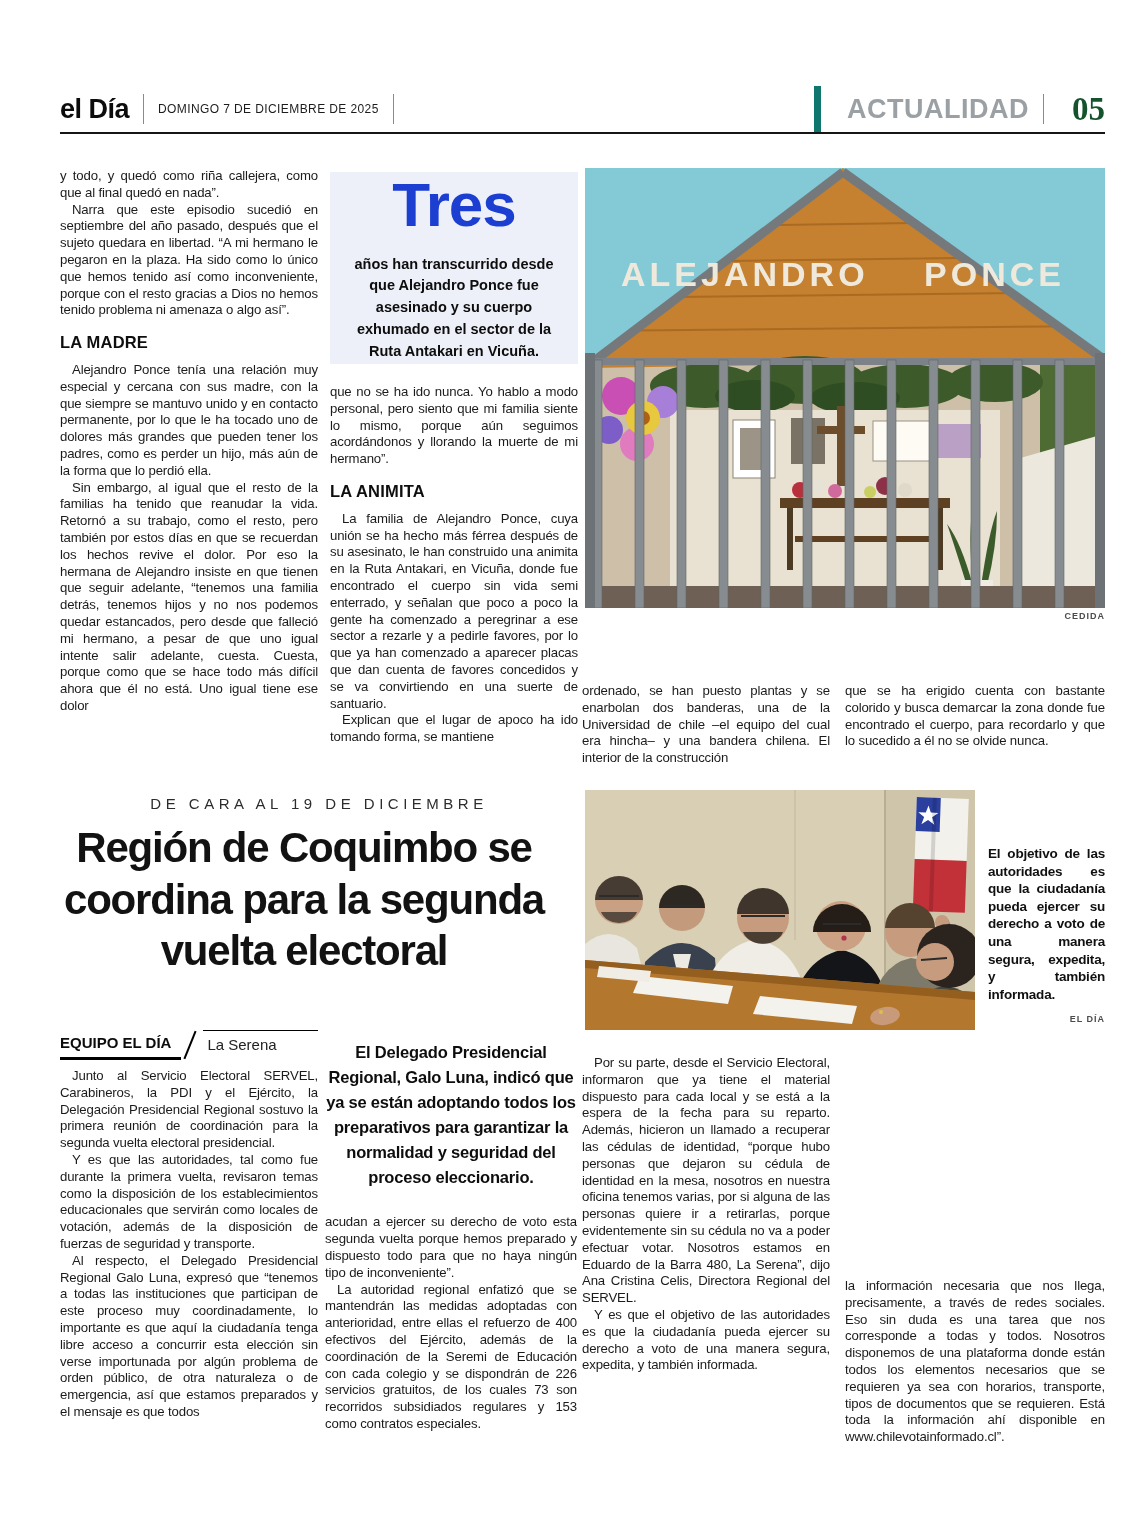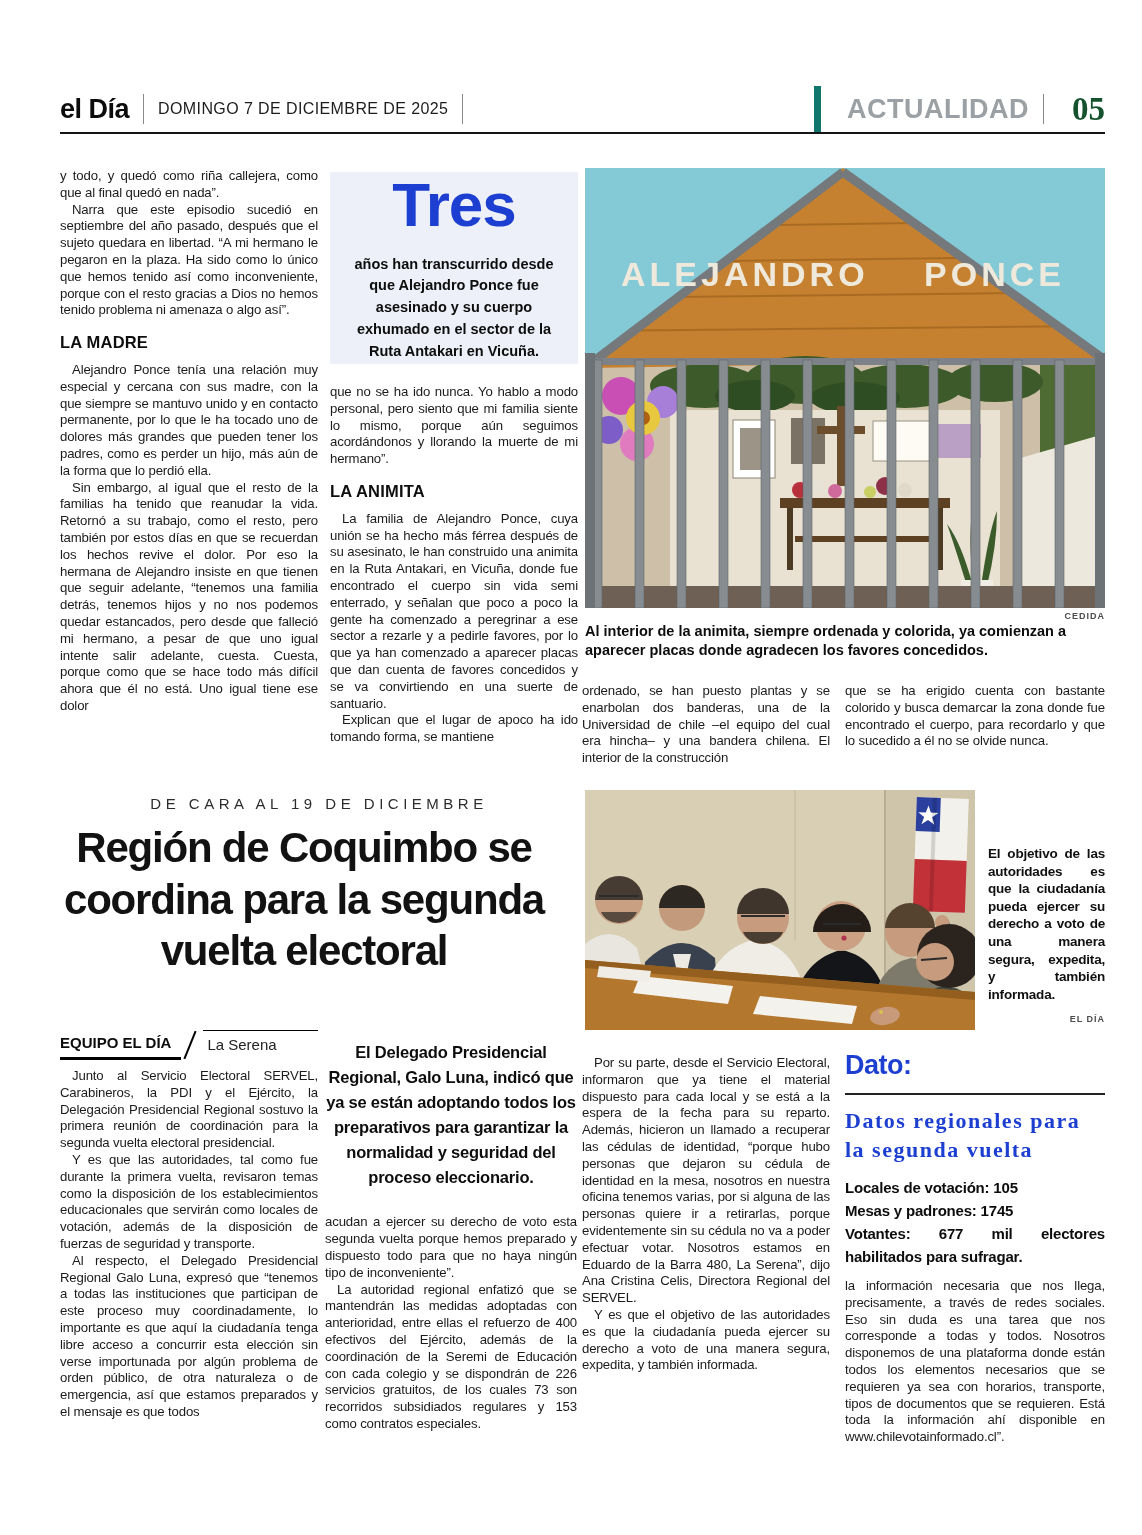--- a/index.html
+++ b/index.html
@@ -4,21 +4,21 @@
 <style>
   html,body{margin:0;padding:0;background:#ffffff;}
   .page{position:relative;width:1142px;height:1535px;background:#fff;overflow:hidden;
         font-family:"Liberation Sans",sans-serif;color:#1a1a1a;}
   .abs{position:absolute;}
 
   
   .hdr{left:60px;top:86px;width:1045px;height:46px;display:flex;align-items:center;}
   .brand{font-size:27px;font-weight:800;letter-spacing:-0.5px;color:#0c0c0c;}
   .vsep{width:1px;height:30px;background:#8a8a8a;margin:0 14px;}
-  .hdr-date{font-size:16px;letter-spacing:0.4px;color:#1c1c1c;}
+  .hdr-date{font-size:12px;letter-spacing:0.4px;color:#1c1c1c;}
   .hdr-spacer{flex:1;}
   .hdr-right{display:flex;align-items:center;height:46px;border-left:7px solid #0f766e;padding-left:26px;}
   .hdr-section{font-size:27px;font-weight:800;letter-spacing:0.5px;}
   .hdr-pagenum{font-family:Liberation Serif, serif;font-size:33px;font-weight:700;color:#14532d;margin-left:14px;}
   .hdr-rule{left:60px;top:132px;width:1045px;height:2px;background:#151515;}
 
   
   .bt{font-size:13.2px;line-height:16.8px;letter-spacing:-0.15px;text-align:justify;color:#1b1b1b;}
   .bt p{margin:0;}
   .bt p.ind{text-indent:12px;}
@@ -198,21 +198,20 @@
             <rect x="386" y="192" width="9" height="248"></rect>
           <rect x="428" y="192" width="9" height="248"></rect>
             <rect x="470" y="192" width="9" height="248"></rect>
         </g>
         <rect x="0" y="185" width="10" height="255" fill="#6d7276"></rect>
         <rect x="510" y="185" width="10" height="255" fill="#6d7276"></rect>
       </g>
     </svg>
   </div>
   <div class="abs credit credit1">CEDIDA</div>
-  <div class="abs caption1">Al interior de la animita, siempre ordenada y colorida, ya comienzan a aparecer placas donde agradecen los favores concedidos.</div>
 
   <div class="abs bt col-c">
     <p>ordenado, se han puesto plantas y se enarbolan dos banderas, una de la Universidad de chile –el equipo del cual era hincha– y una bandera chilena. El interior de la construcción</p>
   </div>
   <div class="abs bt col-d">
     <p>que se ha erigido cuenta con bastante colorido y busca demarcar la zona donde fue encontrado el cuerpo, para recordarlo y que lo sucedido a él no se olvide nunca.</p>
   </div>
 
   <div class="abs kicker">DE CARA AL 19 DE DICIEMBRE</div>
   <div class="abs headline">Región de Coquimbo se coordina para la segunda vuelta electoral</div>
@@ -305,26 +304,18 @@
     <div class="standfirst">El Delegado Presidencial Regional, Galo Luna, indicó que ya se están adoptando todos los preparativos para garantizar la normalidad y seguridad del proceso eleccionario.</div>
     <p>acudan a ejercer su derecho de voto esta segunda vuelta porque hemos preparado y dispuesto todo para que no haya ningún tipo de inconveniente”.</p>
     <p class="ind">La autoridad regional enfatizó que se mantendrán las medidas adoptadas con anterioridad, entre ellas el refuerzo de 400 efectivos del Ejército, además de la coordinación de la Seremi de Educación con cada colegio y se dispondrán de 226 servicios gratuitos, de los cuales 73 son recorridos subsidiados regulares y 153 como contratos especiales.</p>
   </div>
 
   <div class="abs bt col3b">
     <p class="ind">Por su parte, desde el Servicio Electoral, informaron que ya tiene el material dispuesto para cada local y se está a la espera de la fecha para su reparto. Además, hicieron un llamado a recuperar las cédulas de identidad, “porque hubo personas que dejaron su cédula de identidad en la mesa, nosotros en nuestra oficina tenemos varias, por si alguna de las personas quiere ir a retirarlas, porque evidentemente sin su cédula no va a poder efectuar votar. Nosotros estamos en Eduardo de la Barra 480, La Serena”, dijo Ana Cristina Celis, Directora Regional del SERVEL.</p>
     <p class="ind">Y es que el objetivo de las autoridades es que la ciudadanía pueda ejercer su derecho a voto de una manera segura, expedita, y también informada.</p>
   </div>
 
-  <div class="abs databox">
-    <div class="dato-label" style="color:#1c3ed1;">Dato:</div>
-    <div class="dato-rule"></div>
-    <div class="dato-title" style="color:#1c3ed1;">Datos regionales para la segunda vuelta</div>
-    <div class="dato-line">Locales de votación: 105</div>
-    <div class="dato-line">Mesas y padrones: 1745</div>
-    <div class="dato-line">Votantes: 677 mil electores habilitados para sufragar.</div>
-  </div>
 
   <div class="abs bt col4b">
     <p>la información necesaria que nos llega, precisamente, a través de redes sociales. Eso sin duda es una tarea que nos corresponde a todas y todos. Nosotros disponemos de una plataforma donde están todos los elementos necesarios que se requieren ya sea con horarios, transporte, tipos de documentos que se requieren. Está toda la información ahí disponible en www.chilevotainformado.cl”.</p>
   </div>
 
 </div>
 
 </body></html>

